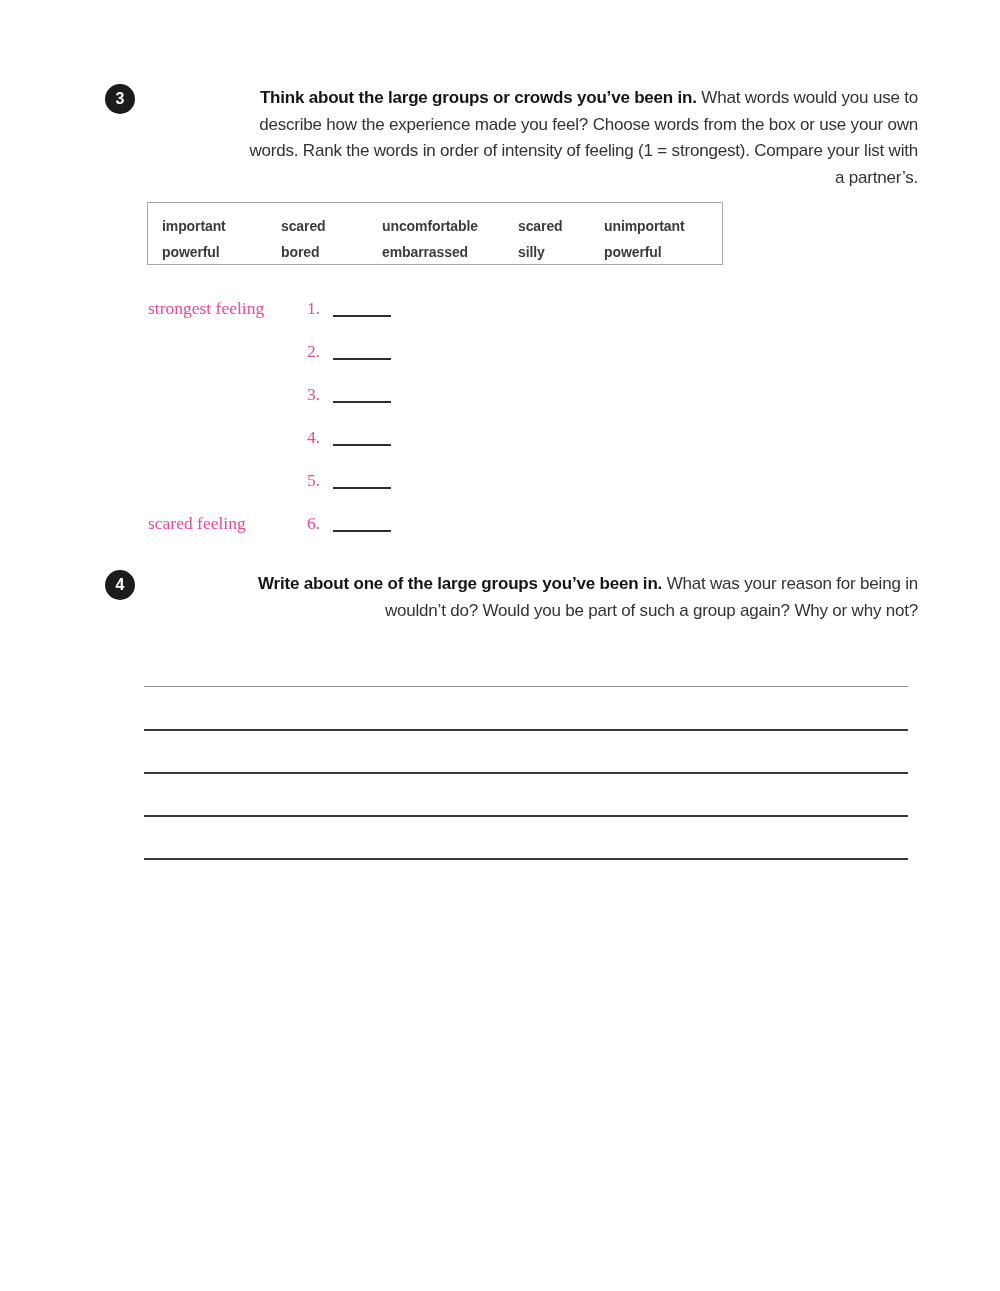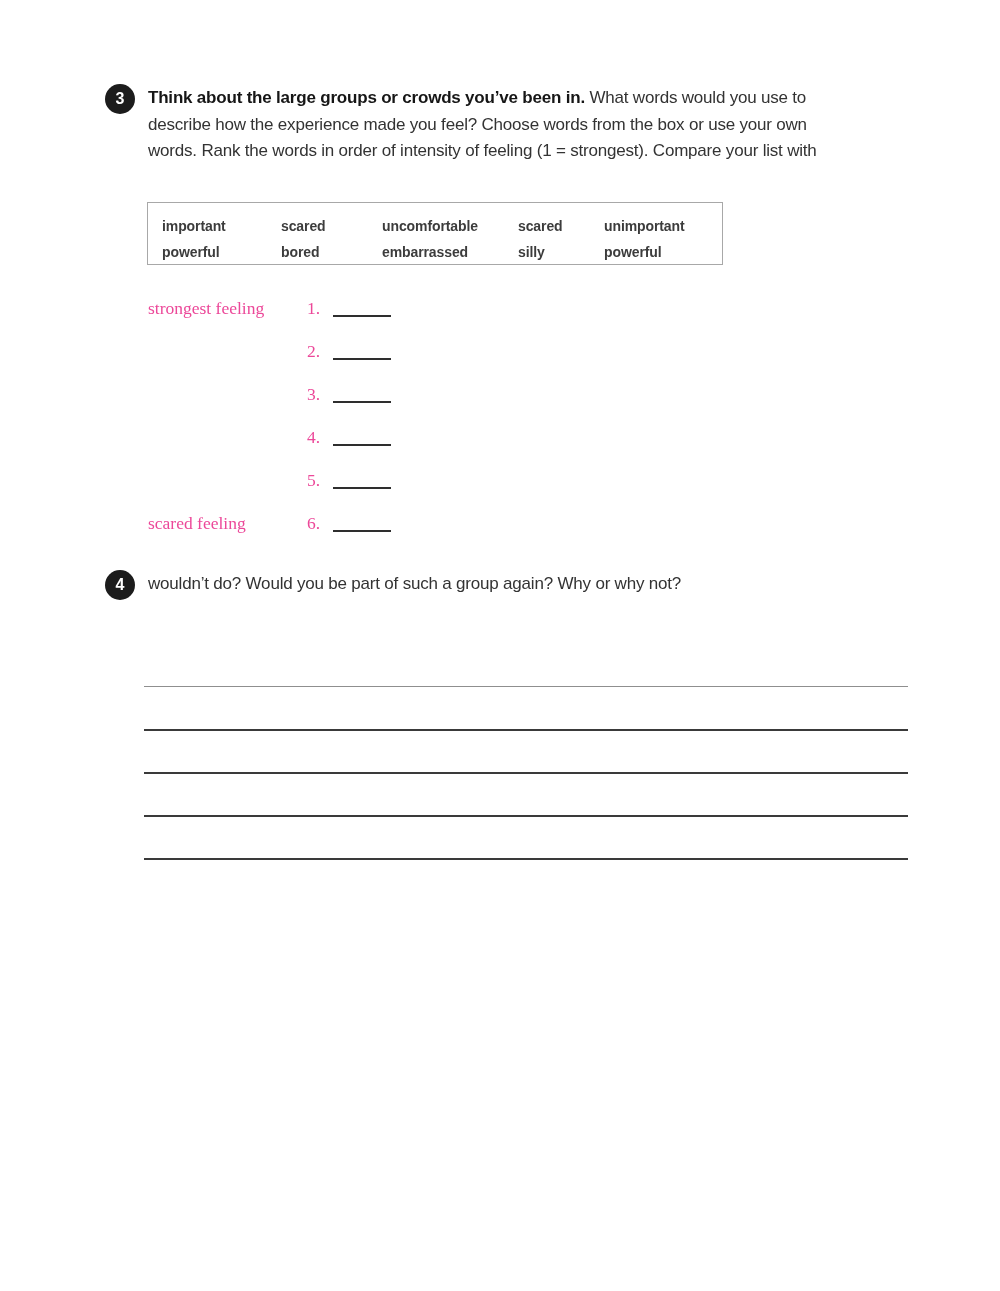--- a/index.html
+++ b/index.html
@@ -28,20 +28,21 @@
 
   
   .ex-text {
     position: absolute;
     left: 148px;
     width: 770px;
     color: #333333;
     font-size: 17px;
     line-height: 26.6px;
     letter-spacing: -0.2px;
+    text-align: right;
   }
   #ex3-text { top: 85px; }
   #ex4-text { top: 571px; }
   .ex-line { display: block; white-space: nowrap; }
   .ex-bold { font-weight: bold; color: #161616; }
 
   
   .word-box {
     position: absolute;
     left: 147px; top: 202px;
@@ -105,20 +106,21 @@
 <body>
 
 <div class="page">
 
   <div class="badge" id="badge3">3</div>
 
   <div class="ex-text" id="ex3-text">
     <span class="ex-line"><span class="ex-bold">Think about the large groups or crowds you’ve been in.</span><span> What words would you use to</span></span>
     <span class="ex-line">describe how the experience made you feel? Choose words from the box or use your own</span>
     <span class="ex-line">words. Rank the words in order of intensity of feeling (1 = strongest). Compare your list with</span>
+    <span class="ex-line">a partner’s.</span>
   </div>
 
   <div class="word-box">
     <span class="word">important</span>
     <span class="word">scared</span>
     <span class="word">uncomfortable</span>
     <span class="word">scared</span>
     <span class="word">unimportant</span>
     <span class="word">powerful</span>
     <span class="word">bored</span>
@@ -156,20 +158,21 @@
     <div class="rank-row">
       <span class="rank-label">scared feeling</span>
       <span class="rank-num">6.</span>
       <span class="rank-blank"></span>
     </div>
   </div>
 
   <div class="badge" id="badge4">4</div>
 
   <div class="ex-text" id="ex4-text">
+    <span class="ex-line"><span class="ex-bold">Write about one of the large groups you’ve been in.</span><span> What was your reason for being in</span></span>
     <span class="ex-line">wouldn’t do? Would you be part of such a group again? Why or why not?</span>
   </div>
 
   <div class="writing-line thin" id="wline1"></div>
   <div class="writing-line" id="wline2"></div>
   <div class="writing-line" id="wline3"></div>
   <div class="writing-line" id="wline4"></div>
   <div class="writing-line" id="wline5"></div>
 
 </div>

